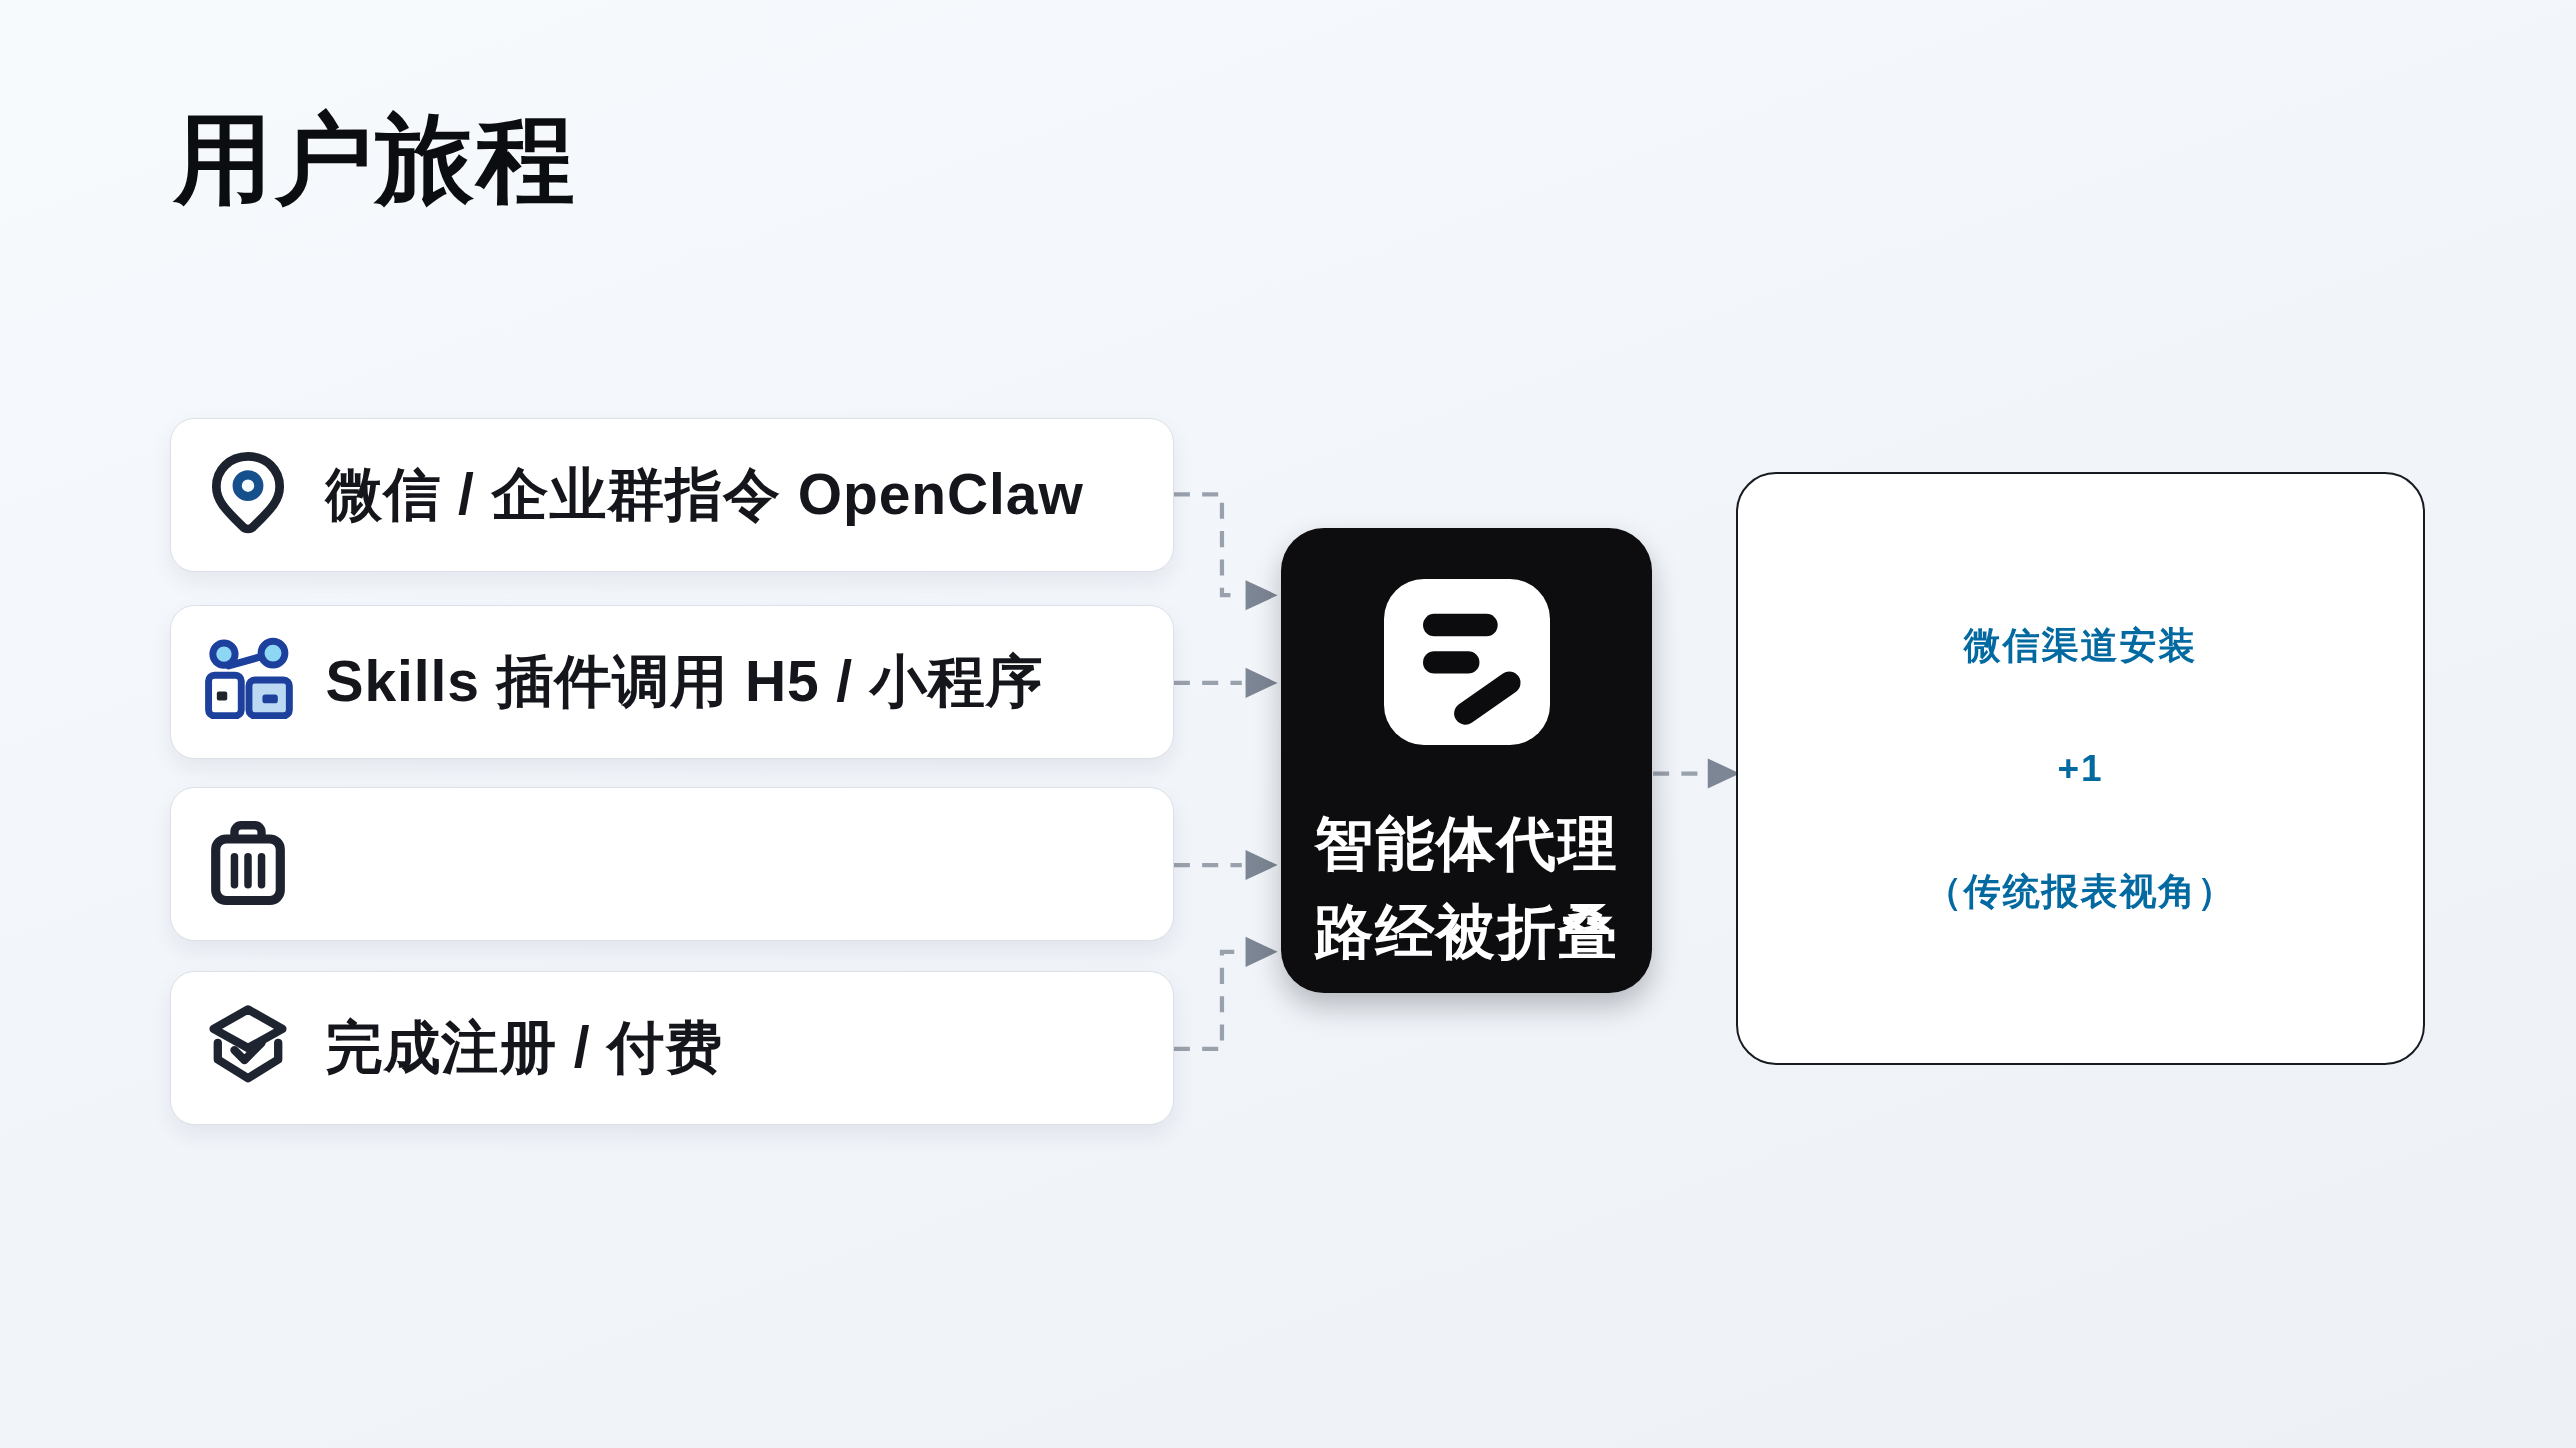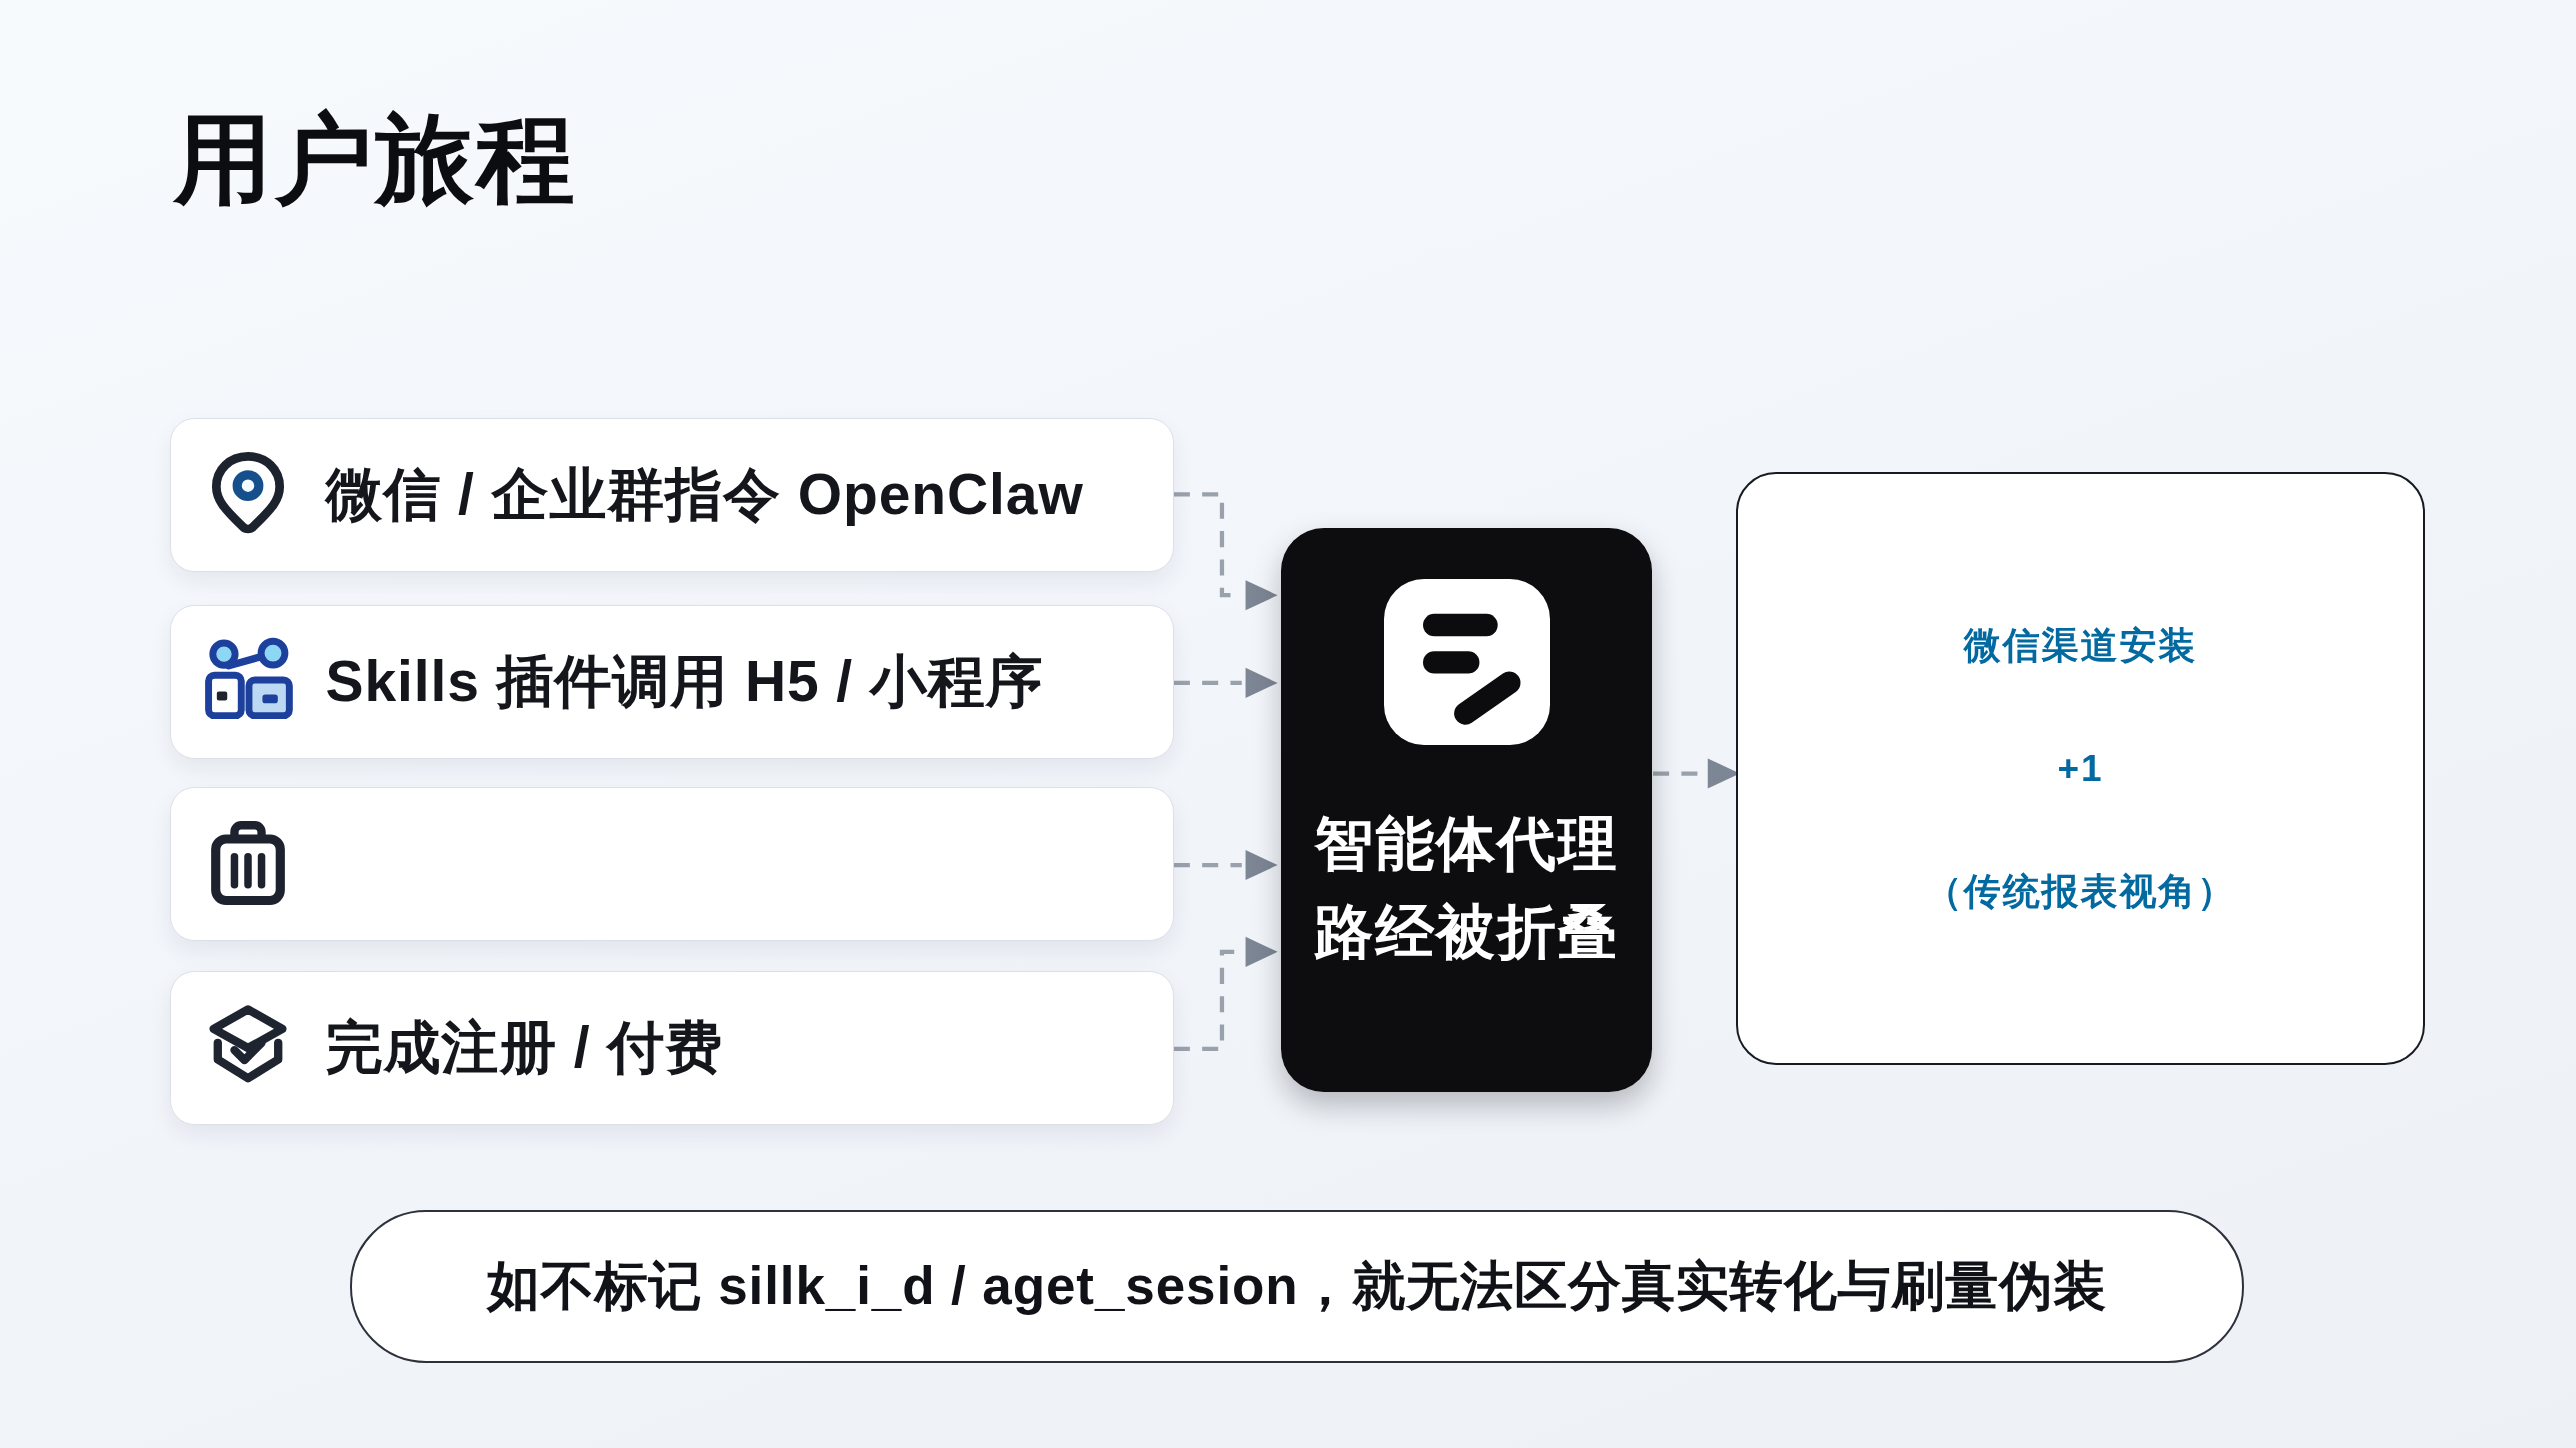--- a/index.html
+++ b/index.html
@@ -33,21 +33,21 @@
     display:flex;align-items:center;justify-content:center;
   }
   .card-icon svg{width:100px;height:106px;}
   .card-label{
     font-size:57px;font-weight:700;color:#14161b;letter-spacing:0.9px;white-space:nowrap;
   }
   
   .connector-layer{position:absolute;left:0;top:0;width:2576px;height:1448px;pointer-events:none;}
   
   .agent-box{
-    position:absolute;left:1281px;top:528px;width:371px;height:564px;
+    position:absolute;left:1281px;top:528px;width:371px;height:465px;
     background:#0d0d0f;border-radius:43px;
     display:flex;flex-direction:column;align-items:center;
     box-shadow:0 13.2px 28px rgba(10,15,25,0.25);
   }
   .agent-icon{
     margin-top:51px;width:166px;height:166px;background:#ffffff;border-radius:40px;
     display:flex;align-items:center;justify-content:center;
   }
   .agent-icon svg{width:166px;height:166px;}
   .agent-text{
@@ -159,18 +159,15 @@
       <div>路经被折叠</div>
     </div>
   </div>
 
   <div class="result-box">
     <div class="result-line">微信渠道安装</div>
     <div class="result-line">+1</div>
     <div class="result-line">（传统报表视角）</div>
   </div>
 
-  <div class="note-pill">
-    <span class="note-text">如不标记 sillk_i_d / aget_sesion，就无法区分真实转化与刷量伪装</span>
-  </div>
 
 </div>
 
 
 </body></html>

